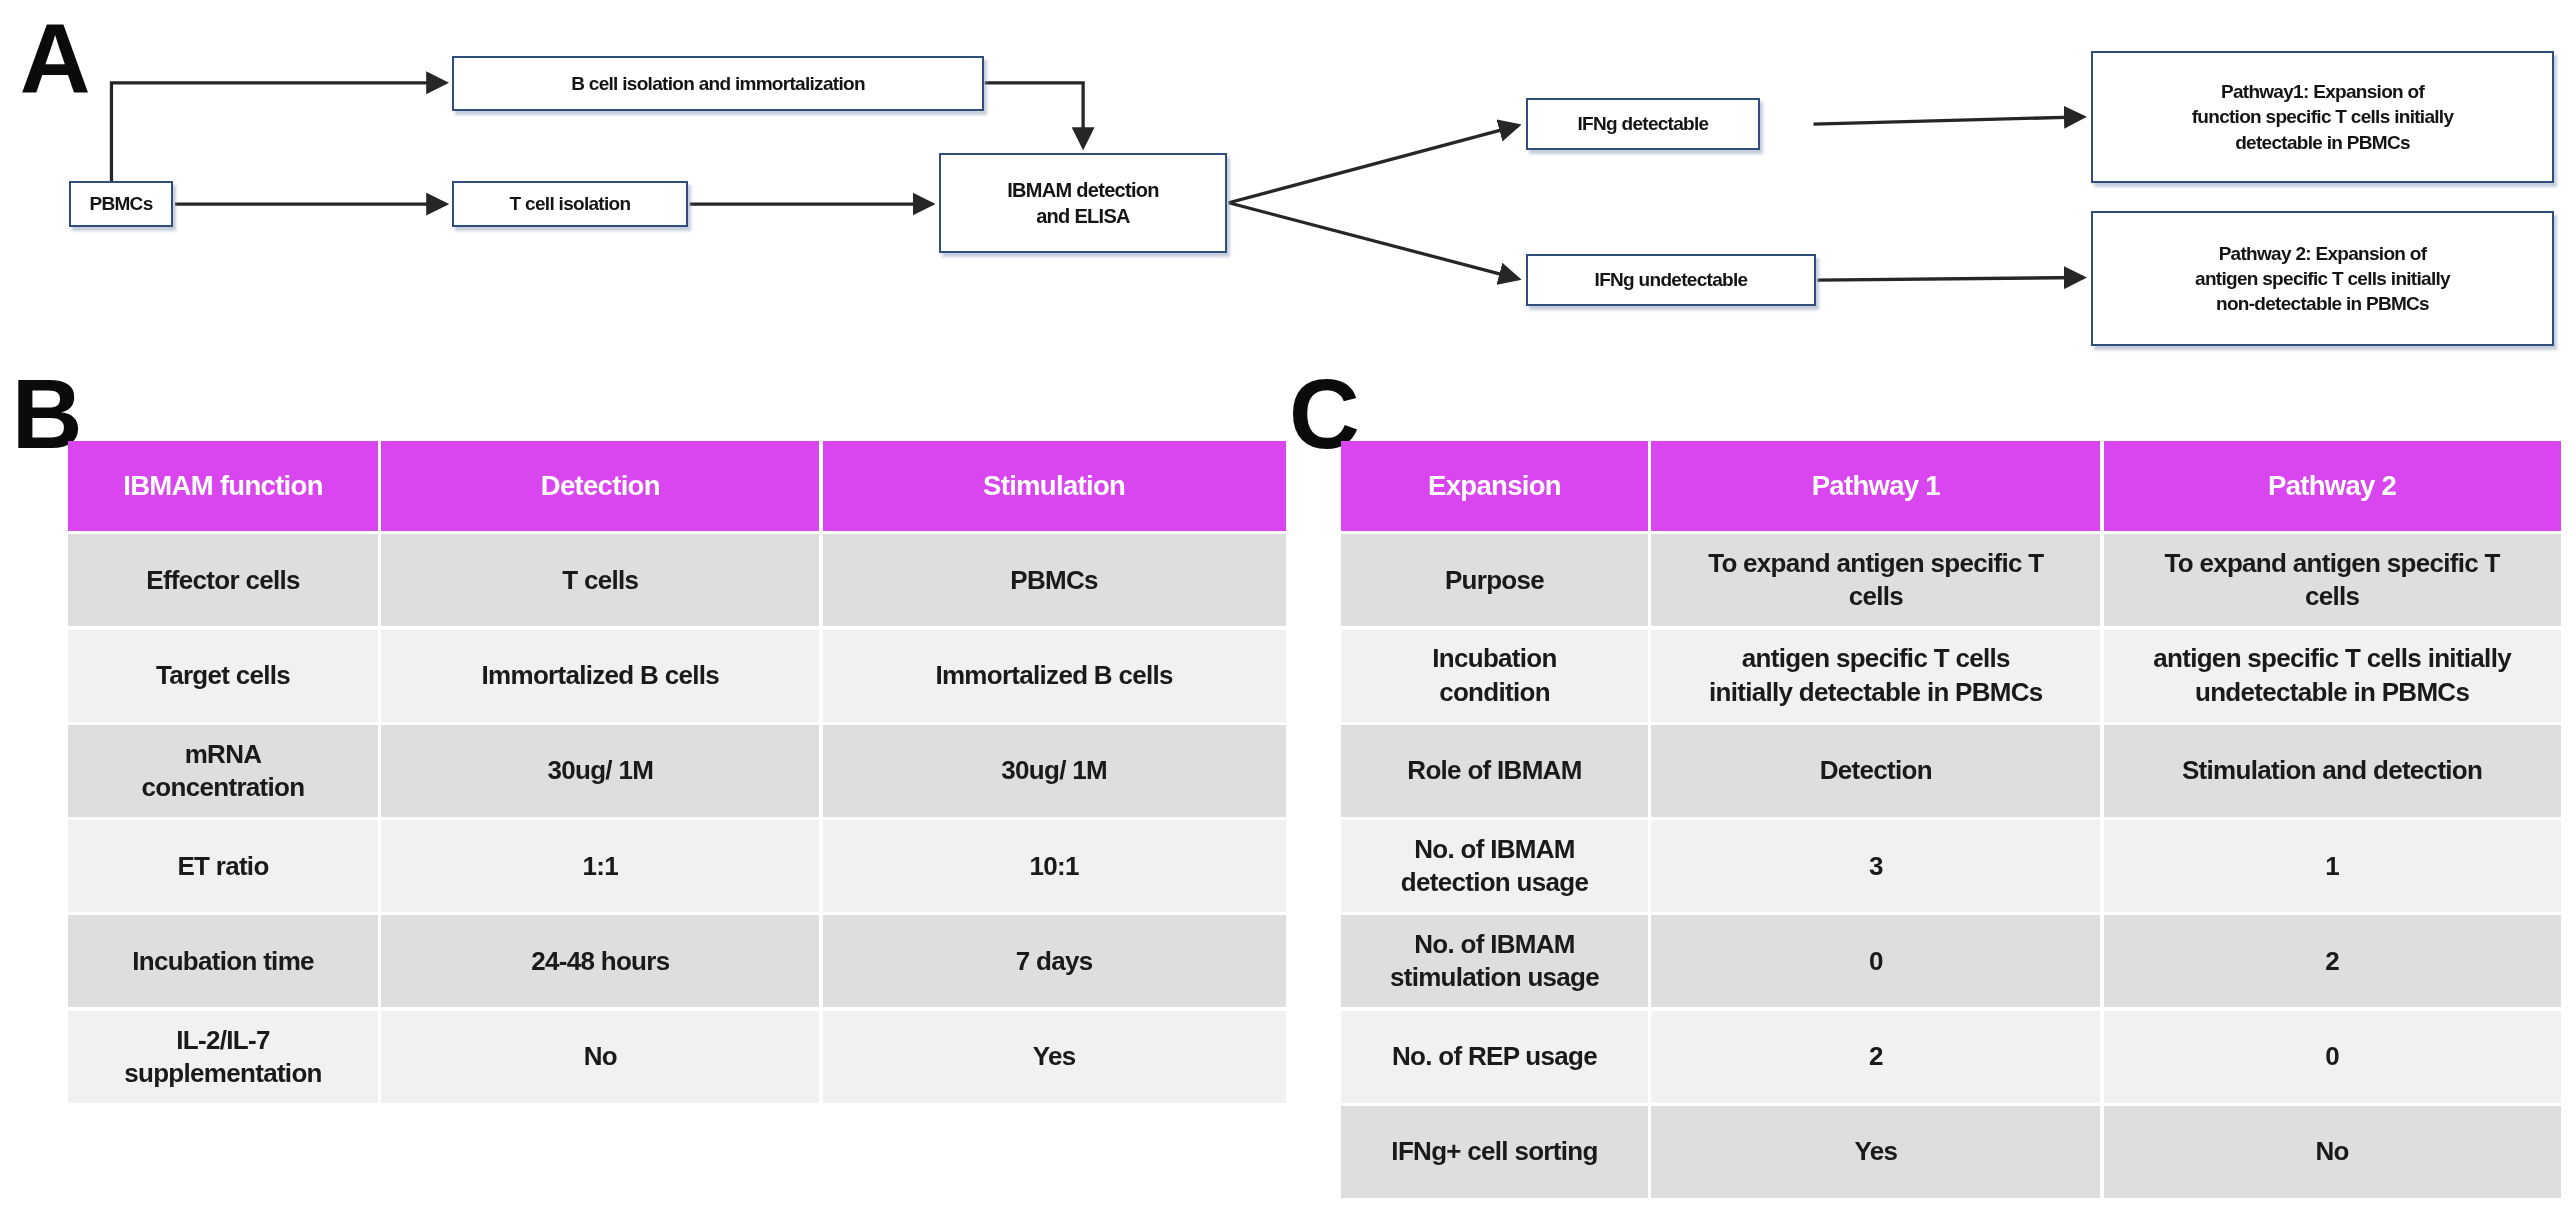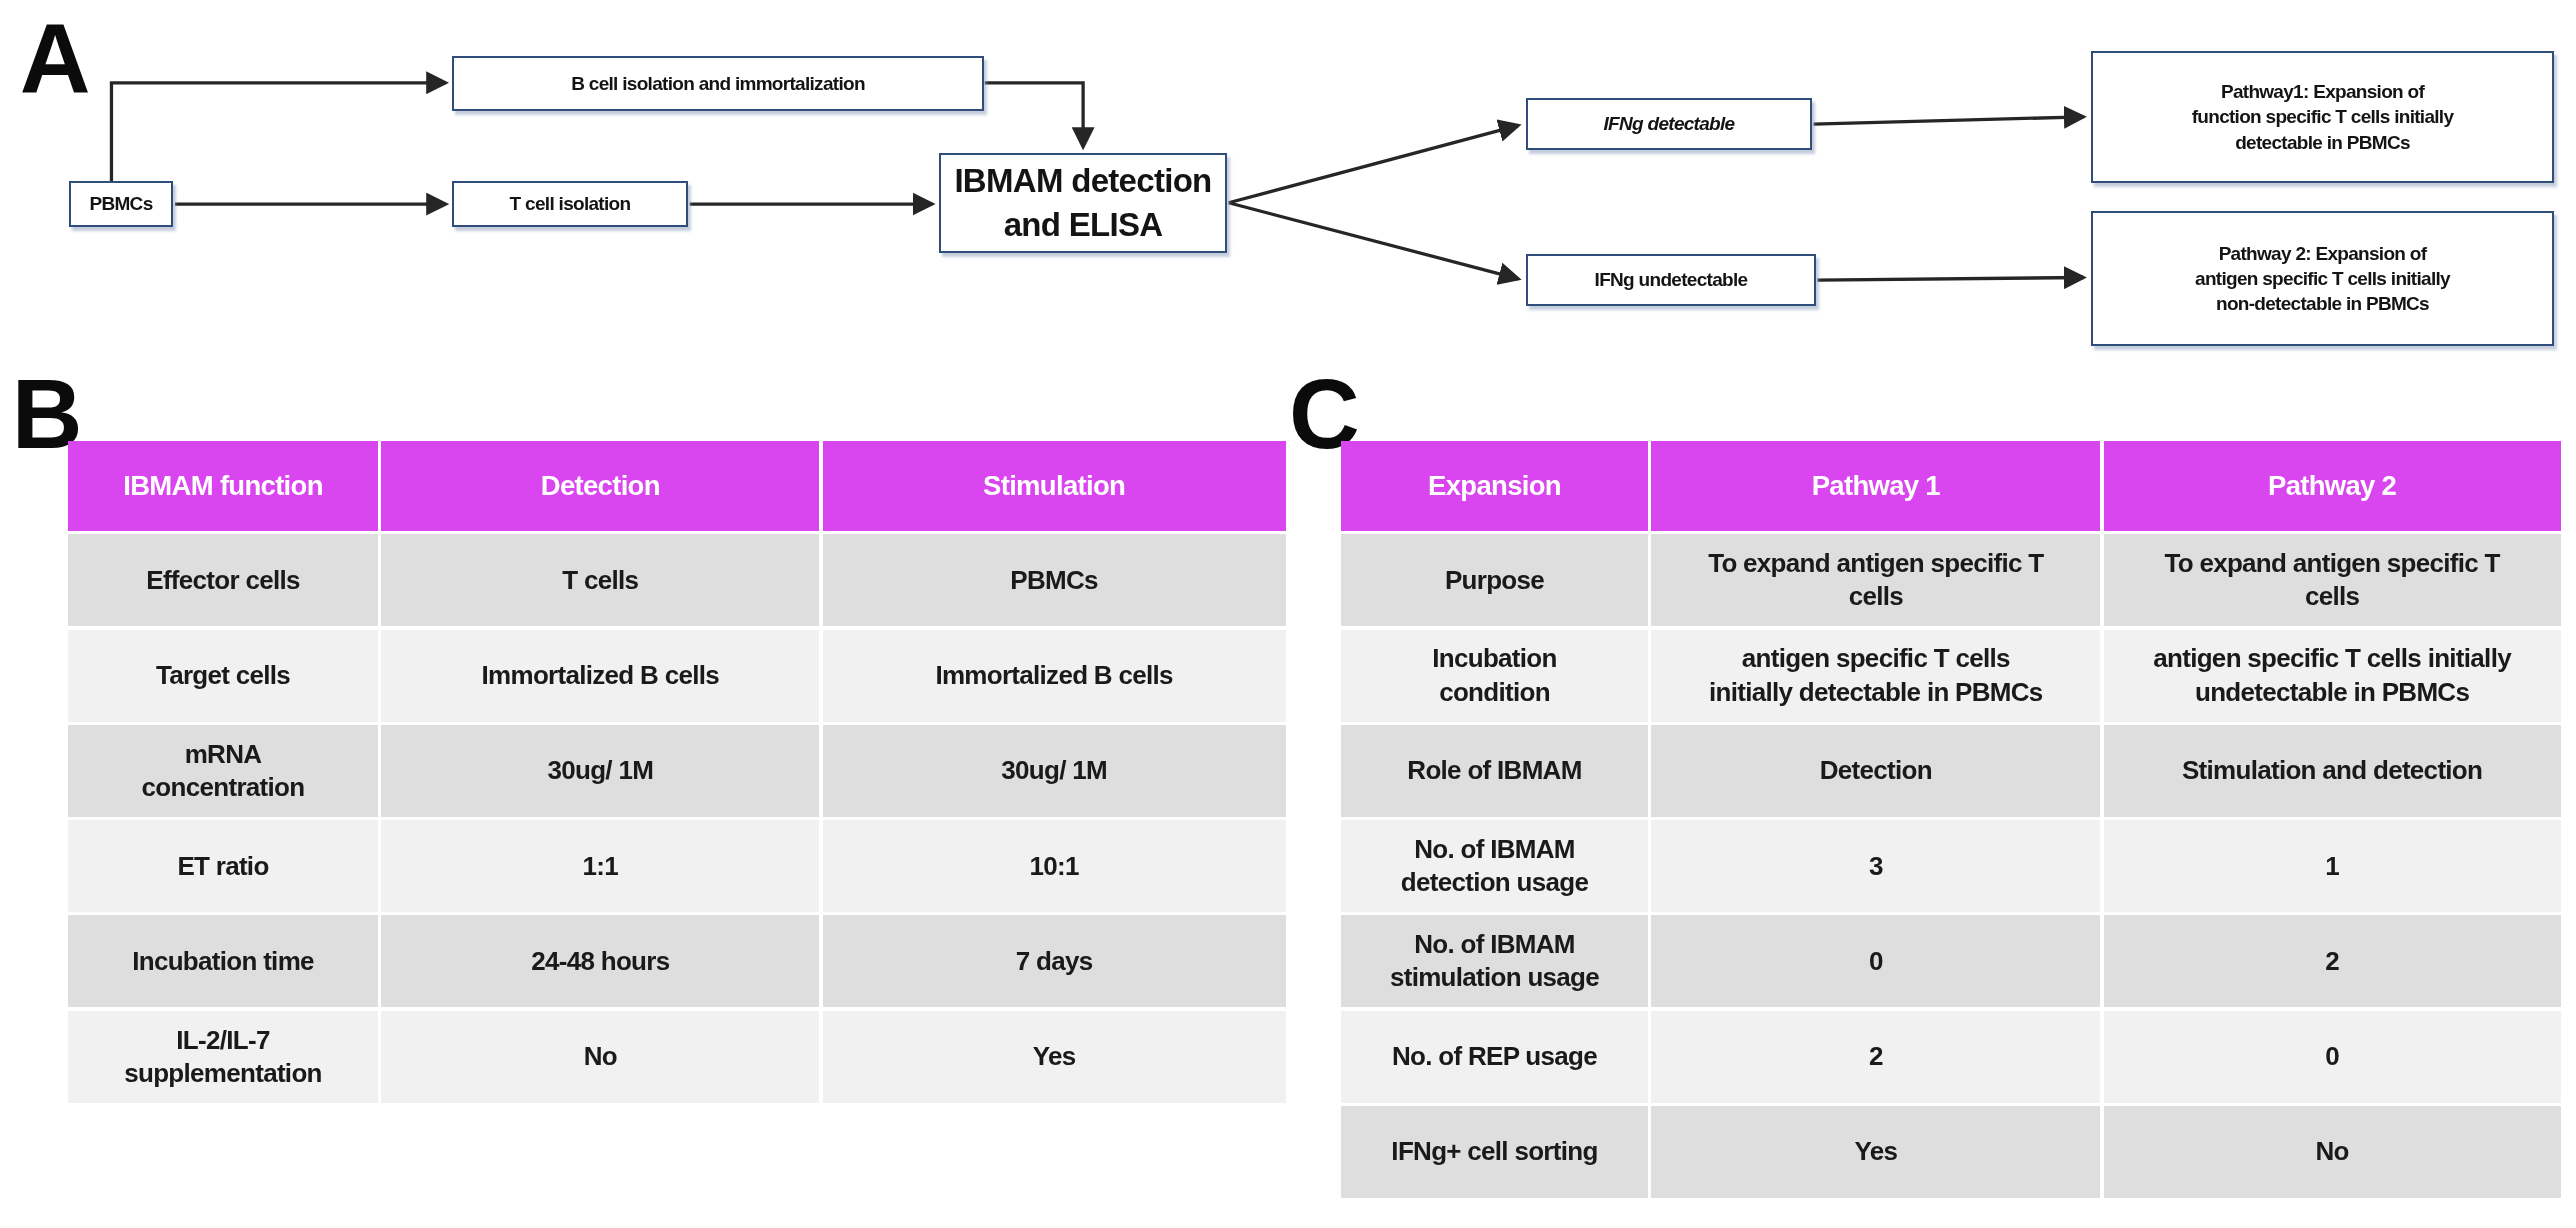--- a/index.html
+++ b/index.html
@@ -16,22 +16,22 @@
   .node{
     position:absolute;box-sizing:border-box;display:flex;align-items:center;justify-content:center;
     text-align:center;background:#ffffff;border:2.6px solid #2f4e7c;
     box-shadow:3.3px 3.9px 2.6px rgba(140,155,185,0.5);
     font-weight:700;font-size:19px;line-height:1.32;padding:2.6px 9.2px;
     letter-spacing:-0.7px;white-space:pre-line;z-index:2;
   }
   #node-pbmcs      {left:69px;  top:181px; width:104px; height:46px;}
   #node-bcell      {left:452px;  top:56px;  width:532px; height:55px;}
   #node-tcell      {left:452px;  top:181px; width:236px; height:46px;}
-  #node-ibmam      {left:939px; top:153px; width:288px; height:100px; font-size:33px;}
-  #node-ifng-det   {left:1526px; top:98px; width:286px; height:52px;font-style:italic;}
+  #node-ibmam      {left:939px; top:153px; width:288px; height:100px; font-size:20px;}
+  #node-ifng-det   {left:1526px; top:98px; width:234px; height:52px;}
   #node-ifng-undet {left:1526px; top:254px; width:290px; height:52px;}
   #node-pathway1   {left:2091px; top:51px;  width:463px; height:132px;}
   #node-pathway2   {left:2091px; top:211px; width:463px; height:135px;}
   #label-a{left:19.7px;  top:9.2px;}
   #label-b{left:11.8px;  top:365px;}
   #label-c{left:1289px;top:365px;}
   
   .tbl{position:absolute;display:grid;gap:3.3px;background:#ffffff;z-index:2;}
   #table-b{left:68px;  top:441px; grid-template-columns:310px 438px 463px; grid-template-rows:90px repeat(6,92px);}
   #table-c{left:1341px; top:441px; grid-template-columns:307px 449px 457px; grid-template-rows:90px repeat(7,92px);}

